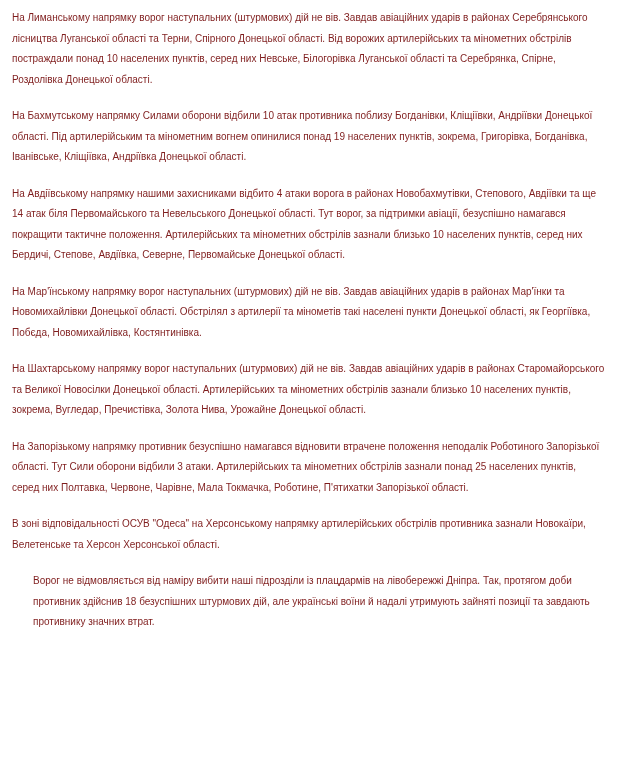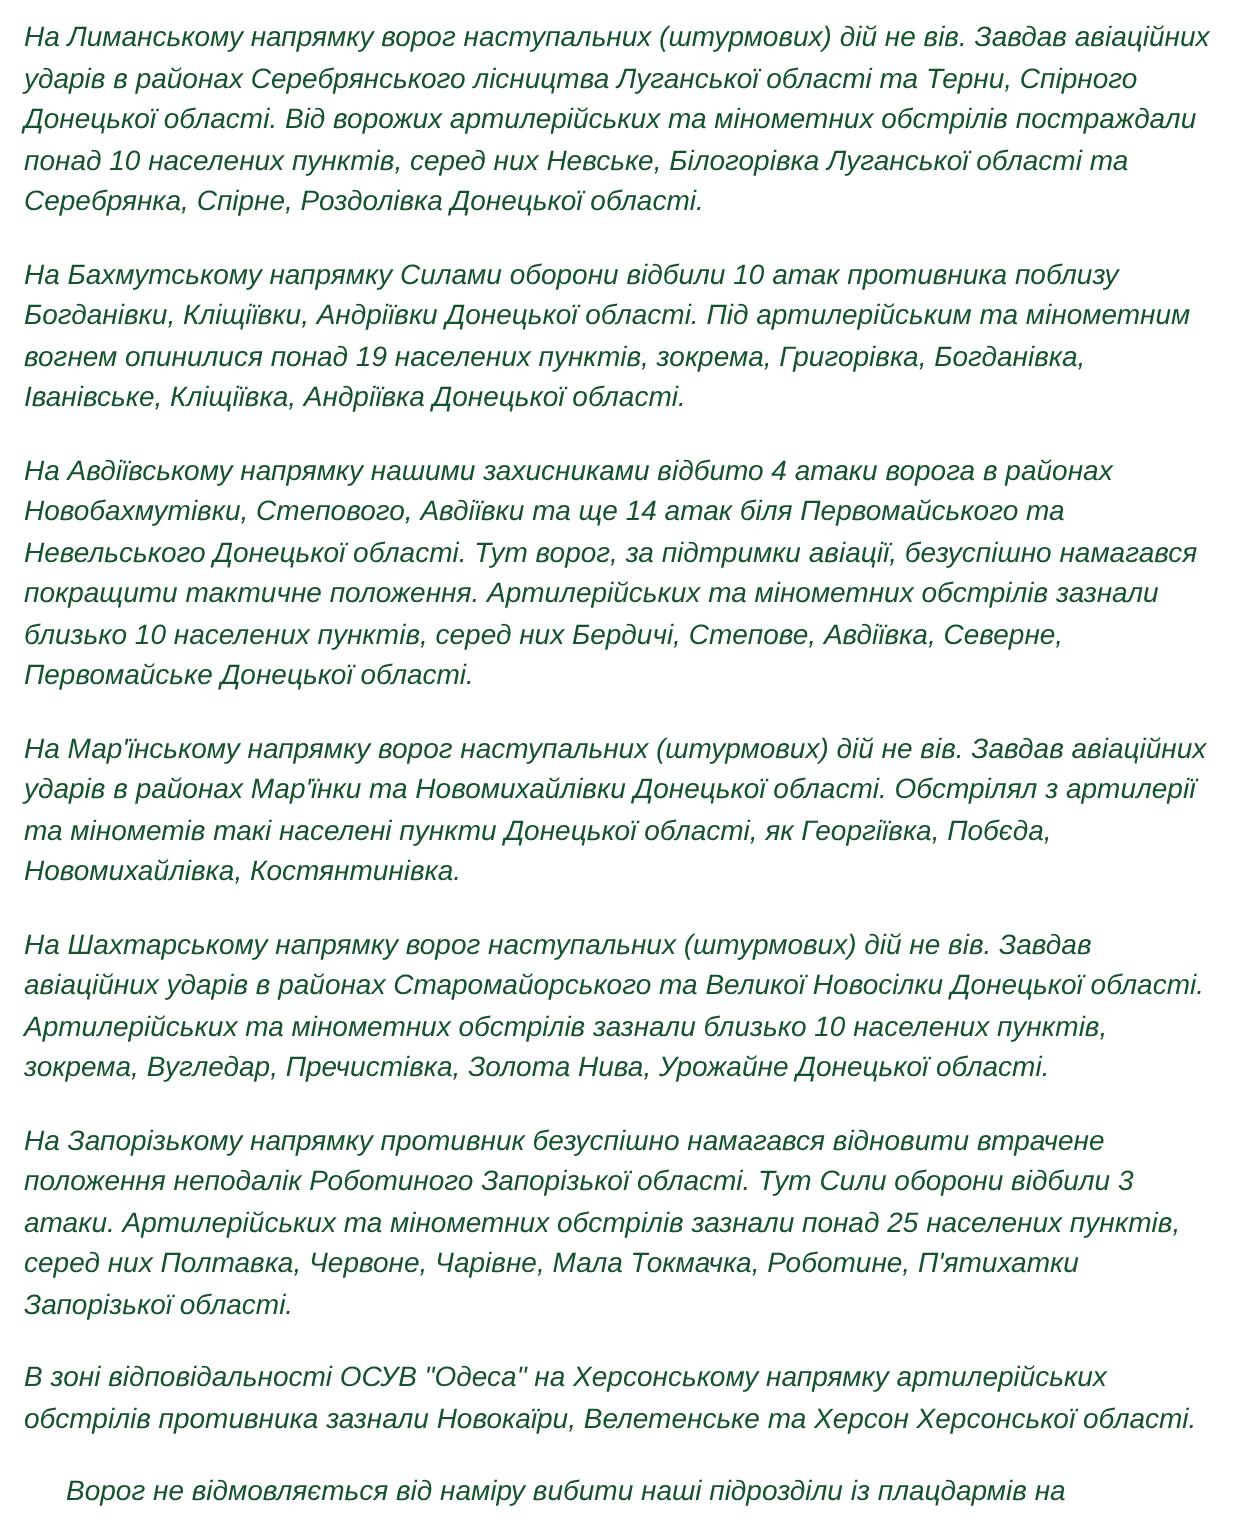--- a/index.html
+++ b/index.html
@@ -13,27 +13,26 @@
     font-family: "Liberation Sans", sans-serif;
     color: #1a1a1a;
     -webkit-font-smoothing: antialiased;
   }
   #doc {
     width: 617px;
     box-sizing: border-box;
     padding: 8px 12px 10px 12px;
   }
   .para {
-    font-size: 14px;
+    font-size: 10px;
     line-height: 20.5px;
     margin: 0 0 16px 0;
     text-align: left;
-    color: #14532d;
+    color: #7f1d1d;
     word-wrap: break-word;
-    font-style: italic;
   }
   .para:last-child {
     margin-bottom: 0;
     margin-left: 21px;
   }
 </style>
 </head>
 <body>
 
 <div id="doc">

